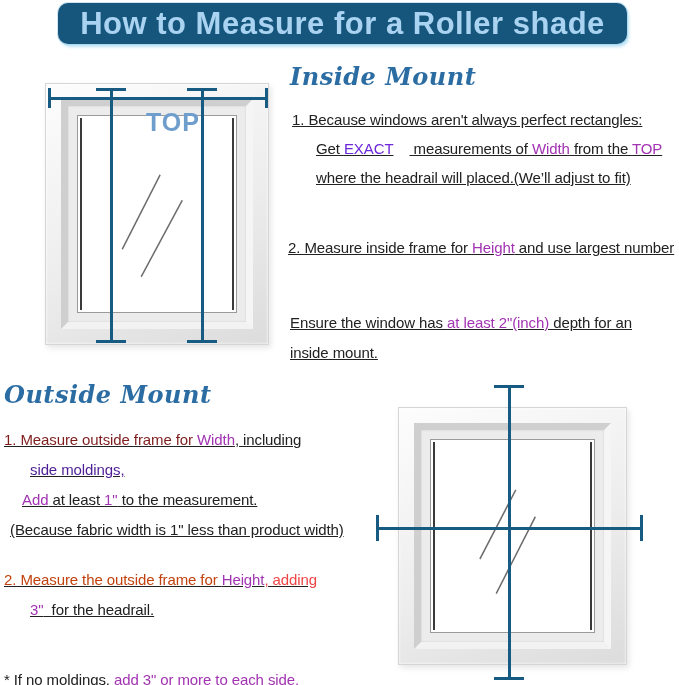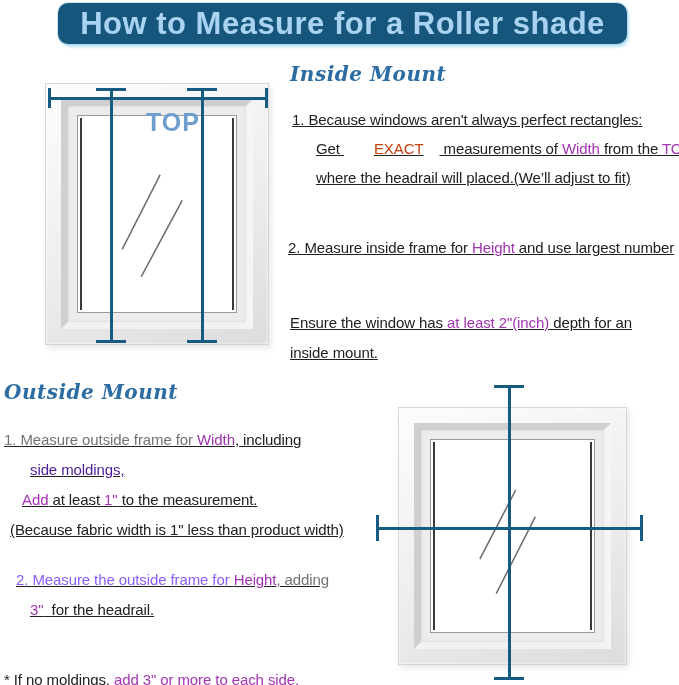--- a/index.html
+++ b/index.html
@@ -14,21 +14,21 @@
     box-shadow:2px 3px 3px rgba(150,210,240,.65), 0 0 0 1px rgba(120,180,215,.35);
     display:flex;align-items:center;justify-content:center;
   }
   .banner-title{
     color:var(--header-text,#a9d3f0);font-size:31px;font-weight:bold;
     letter-spacing:.5px;white-space:nowrap;
   }
   
   .mount-heading{
     position:absolute;font-family:"DejaVu Serif",serif;font-style:italic;font-weight:600;
-    font-size:20px;color:var(--heading-blue,#2b6ca3);white-space:nowrap;letter-spacing:.5px;text-align:right;
+    font-size:24px;color:var(--heading-blue,#2b6ca3);white-space:nowrap;letter-spacing:.5px;text-align:right;
   }
   
   .tline{
     position:absolute;font-size:15px;line-height:20px;white-space:nowrap;
     letter-spacing:-0.1px;
     text-decoration:underline;
   }
   
   .window{
     position:absolute;box-sizing:border-box;padding:15px;
@@ -89,33 +89,33 @@
   <div class="mline" style="left:96px;top:88px;width:30px;height:3px;"></div>
   <div class="mline" style="left:96px;top:340px;width:30px;height:3px;"></div>
 
   <div class="mline" style="left:201px;top:89px;width:3px;height:254px;"></div>
   <div class="mline" style="left:187px;top:88px;width:30px;height:3px;"></div>
   <div class="mline" style="left:187px;top:340px;width:30px;height:3px;"></div>
 
   <div class="mount-heading" style="left:290px;top:62px;">Inside Mount</div>
 
   <div class="tline" style="left:292px;top:110px;"><span style="color: rgb(33, 33, 33);">1. Because windows aren't always perfect rectangles:</span></div>
-  <div class="tline" style="left:316px;top:139px;"><span style="color: rgb(33, 33, 33); text-align: center;">Get </span><span style="color: #c2410c; margin-left: 30px;">EXACT</span><span style="color: rgb(33, 33, 33); margin-left: 16px;"> measurements of </span><span style="color: rgb(162, 51, 178);">Width</span><span style="color: rgb(33, 33, 33);"> from the </span><span style="color: rgb(162, 51, 178);">TOP</span></div>
+  <div class="tline" style="left:316px;top:139px;"><span style="color: rgb(33, 33, 33); text-align: center;">Get </span><span style="color: #6d28d9;">EXACT</span><span style="color: rgb(33, 33, 33); margin-left: 16px;"> measurements of </span><span style="color: rgb(162, 51, 178);">Width</span><span style="color: rgb(33, 33, 33);"> from the </span><span style="color: rgb(162, 51, 178);">TOP</span></div>
   <div class="tline" style="left:316px;top:168px;"><span style="color: rgb(33, 33, 33);">where the headrail will placed.(We’ll adjust to fit)</span></div>
   <div class="tline" style="left:288px;top:226px;margin-top:12px;"><span style="color: rgb(33, 33, 33);">2. Measure inside frame for </span><span style="color: rgb(162, 51, 178);">Height</span><span style="color: rgb(33, 33, 33);"> and use largest number</span></div>
   <div class="tline" style="left:290px;top:313px;"><span style="color: rgb(33, 33, 33);">Ensure the window has </span><span style="color: rgb(162, 51, 178);">at least 2"(inch)</span><span style="color: rgb(33, 33, 33);"> depth for an</span></div>
   <div class="tline" style="left:290px;top:343px;"><span style="color: rgb(33, 33, 33);">inside mount.</span></div>
 
   <div class="mount-heading" style="left:4px;top:380px;">Outside Mount</div>
 
-  <div class="tline" style="left:4px;top:430px;"><span style="color: #737373;">1. Measure outside frame for </span><span style="color: rgb(162, 51, 178);">Width</span><span style="color: rgb(33, 33, 33);">, including</span></div>
+  <div class="tline" style="left:4px;top:430px;"><span style="color: #7f1d1d;">1. Measure outside frame for </span><span style="color: rgb(162, 51, 178);">Width</span><span style="color: rgb(33, 33, 33);">, including</span></div>
   <div class="tline" style="left:30px;top:460px;"><span style="color: #4c1d95;">side moldings,</span></div>
   <div class="tline" style="left:22px;top:490px;"><span style="color: rgb(162, 51, 178);">Add</span><span style="color: rgb(33, 33, 33);"> at least </span><span style="color: rgb(162, 51, 178);">1"</span><span style="color: rgb(33, 33, 33);"> to the measurement.</span></div>
   <div class="tline" style="left:10px;top:520px;"><span style="color: rgb(33, 33, 33);">(Because fabric width is 1" less than product width)</span></div>
-  <div class="tline" style="left:4px;top:570px;"><span style="color: #8b5cf6; margin-left: 12px;">2. Measure the outside frame for </span><span style="color: rgb(162, 51, 178);">Height</span><span style="color: #737373;">, adding</span></div>
+  <div class="tline" style="left:4px;top:570px;"><span style="color: #c2410c;">2. Measure the outside frame for </span><span style="color: rgb(162, 51, 178);">Height</span><span style="color: #ef4444;">, adding</span></div>
   <div class="tline" style="left:30px;top:600px;"><span style="color: rgb(162, 51, 178);">3"</span><span style="color: rgb(33, 33, 33);">&nbsp; for the headrail.</span></div>
   <div class="tline" style="left:4px;top:658px;margin-top:12px;"><span style="color: rgb(33, 33, 33);">* If no moldings, </span><span style="color: rgb(162, 51, 178);">add 3" or more to each side.</span></div>
 
   <div class="window" style="left:398px;top:407px;width:229px;height:258px;">
     <div class="win-mid">
       <div class="win-glass">
         <div class="sash left"></div>
         <div class="sash right"></div>
         <svg class="reflect" viewBox="0 0 100 100" preserveAspectRatio="none">
           <line x1="30" y1="62" x2="52" y2="26" stroke="#6c6c6c" stroke-width="0.9"></line>

